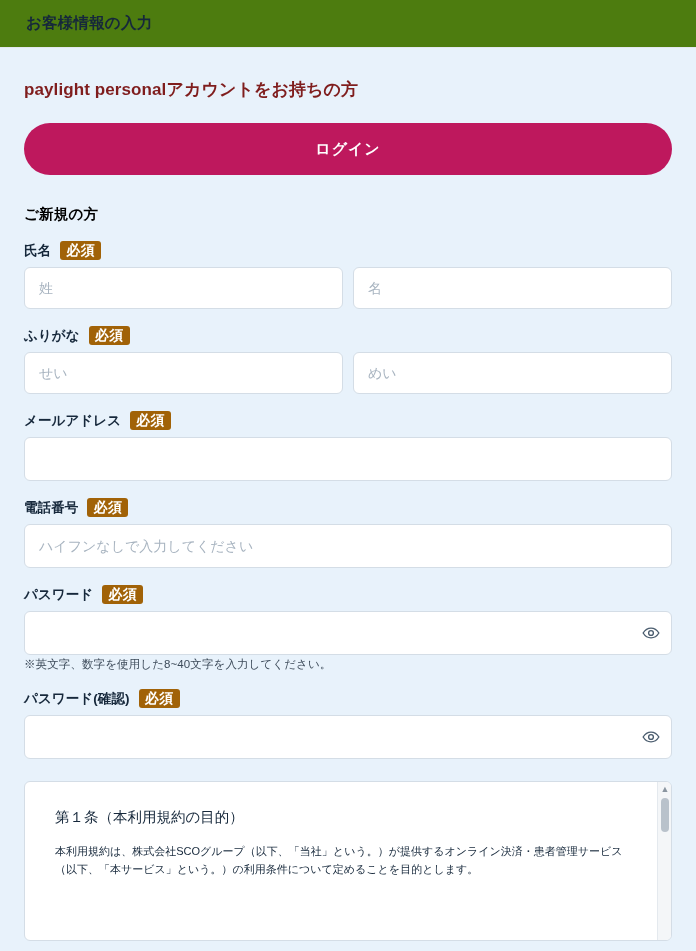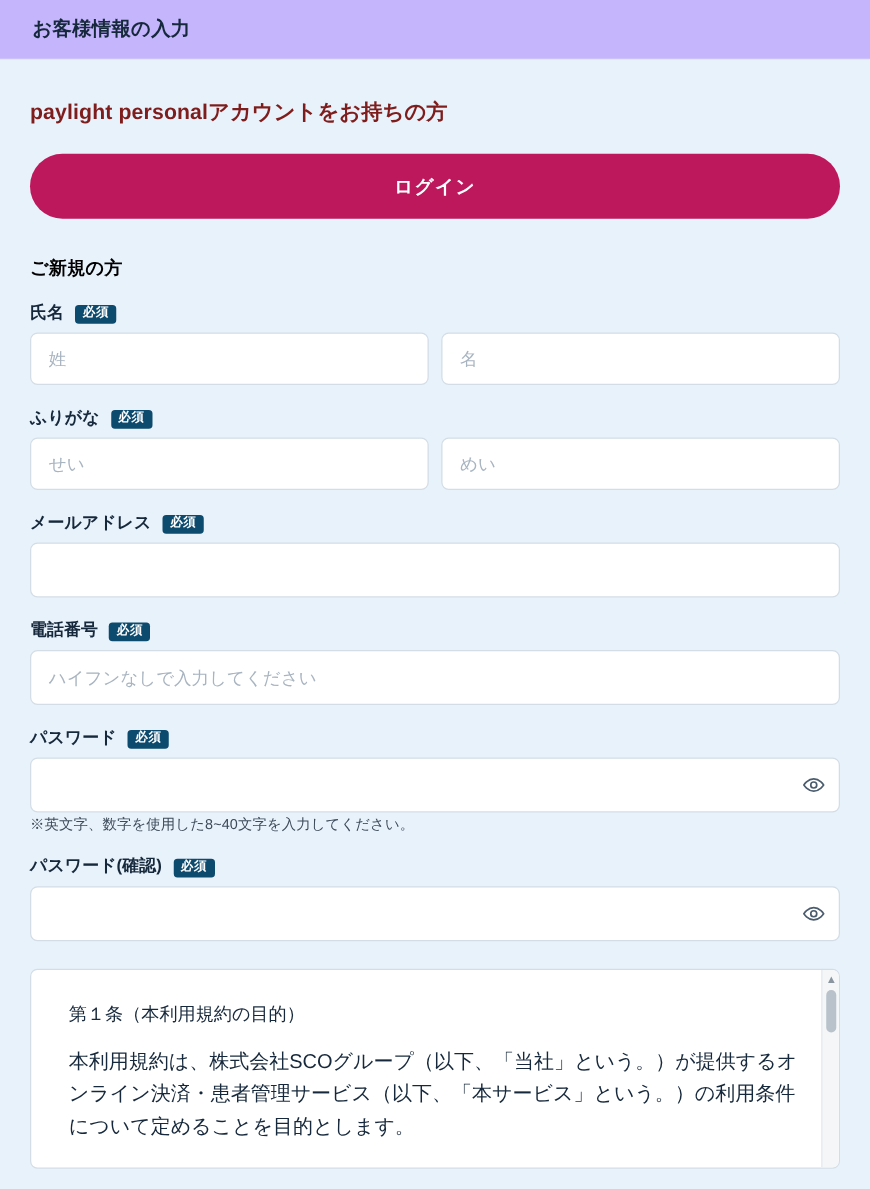--- a/index.html
+++ b/index.html
@@ -17,21 +17,21 @@
   }
   .page {
     width: 696px;
     height: 951px;
     position: relative;
     background: #e8f2fb;
   }
   
   .header {
     height: 48px;
-    background: #c4b5fd;
+    background: #4d7c0f;
     display: flex;
     align-items: center;
     padding: 0 26px;
     border-bottom: 1px solid #e3e8ee;
   }
   .header-title {
     font-size: 15.5px;
     font-weight: bold;
     color: #16283b;
     letter-spacing: 0.2px;
@@ -80,23 +80,23 @@
     margin-bottom: 7px;
   }
   .field-label {
     font-size: 13.5px;
     font-weight: bold;
     color: #16283b;
     letter-spacing: 0.1px;
   }
   .badge-required {
     display: inline-block;
-    background: #0c4a6e;
+    background: #a16207;
     color: #ffffff;
-    font-size: 10px;
+    font-size: 14px;
     font-weight: bold;
     padding: 2px 6px 3px;
     border-radius: 3px;
     line-height: 1;
     letter-spacing: 0.5px;
   }
   .row-two {
     display: flex;
     gap: 10px;
   }
@@ -153,21 +153,21 @@
     position: relative;
     padding: 26px 30px 0 30px;
   }
   .terms-heading {
     font-size: 14.5px;
     font-weight: normal;
     color: #16283b;
     margin: 0 0 16px 0;
   }
   .terms-para {
-    font-size: 16px;
+    font-size: 11px;
     line-height: 1.62;
     color: #16283b;
     margin: 0;
   }
   
   .terms-scrollbar {
     position: absolute;
     top: 0;
     right: 0;
     width: 14px;

